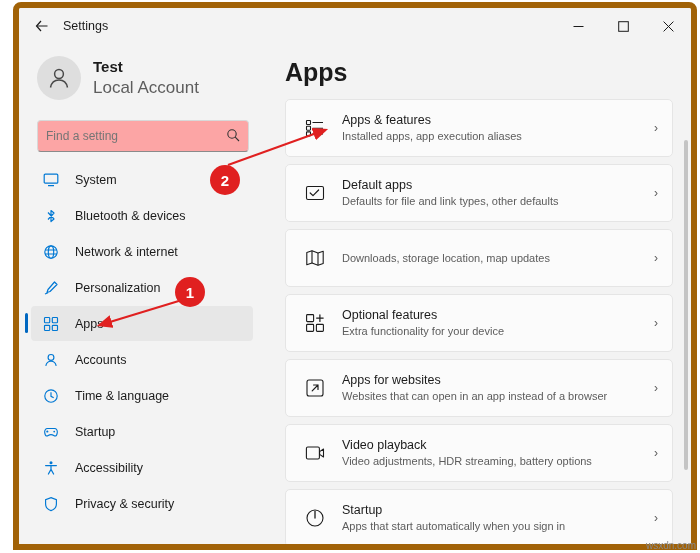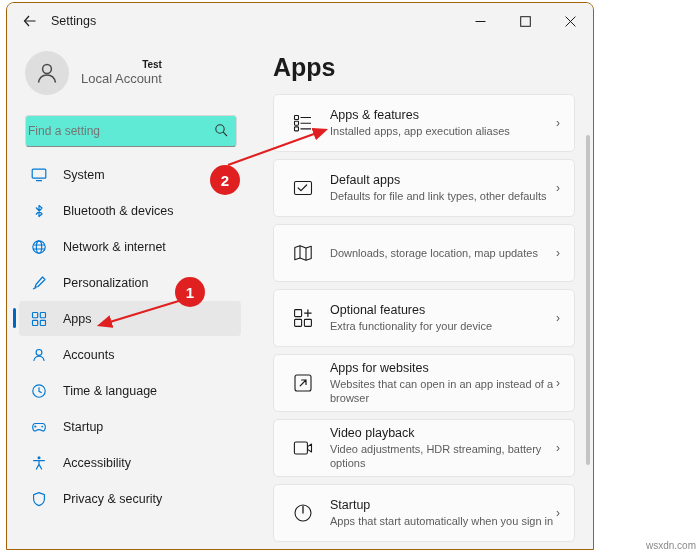--- a/index.html
+++ b/index.html
@@ -9,26 +9,26 @@
   }
   body {
     width: 700px;
     height: 553px;
     font-family: "Liberation Sans", sans-serif;
     overflow: hidden;
     position: relative;
   }
   .window {
     position: absolute;
-    left: 6px;
+    left: 13px;
     top: 2px;
-    width: 588px;
+    width: 684px;
     height: 548px;
     background: #f3f3f3;
-    border: 1px solid #a16207;
+    border: 6px solid #a16207;
     border-radius: 8px 8px 0 0;
     overflow: hidden;
     box-sizing: border-box;
   }
   
   .titlebar {
     height: 36px;
     display: flex;
     align-items: center;
     background: #f3f3f3;
@@ -94,39 +94,38 @@
     display: flex;
     align-items: center;
     justify-content: center;
     color: #4a4a4a;
   }
   .acct-text {
     margin-left: 12px;
     line-height: 1.25;
   }
   .acct-name {
-    font-size: 10px;
+    font-size: 15px;
     color: #1b1b1b;
     font-weight: bold;
-    text-align: right;
   }
   .acct-sub {
-    font-size: 13px;
+    font-size: 17px;
     color: #5d5d5d;
   }
   .search-wrap {
     margin: 14px 14px 10px 18px;
     height: 32px;
-    background: #5eead4;
+    background: #fca5a5;
     border: 1px solid #d8d8d8;
     border-bottom: 1px solid #8a8a8a;
     border-radius: 4px;
     display: flex;
     align-items: center;
-    padding: 0 8px 0 0;
+    padding: 0 8px 0 6px;
     box-sizing: border-box;
   }
   .search-input {
     border: none;
     outline: none;
     background: transparent;
     font-size: 12px;
     color: #5f5f5f;
     flex: 1;
     font-family: "Liberation Sans", sans-serif;

